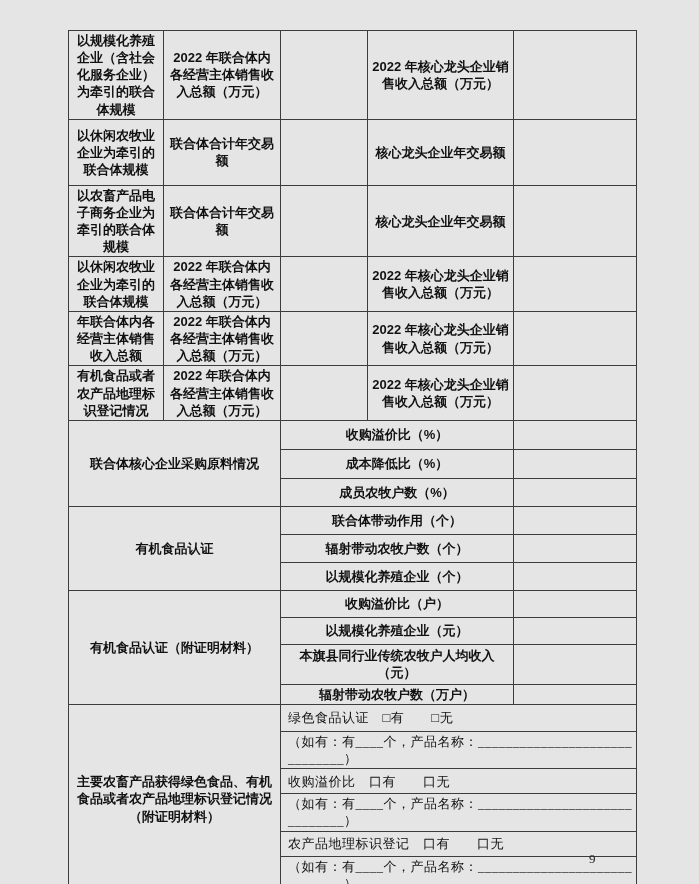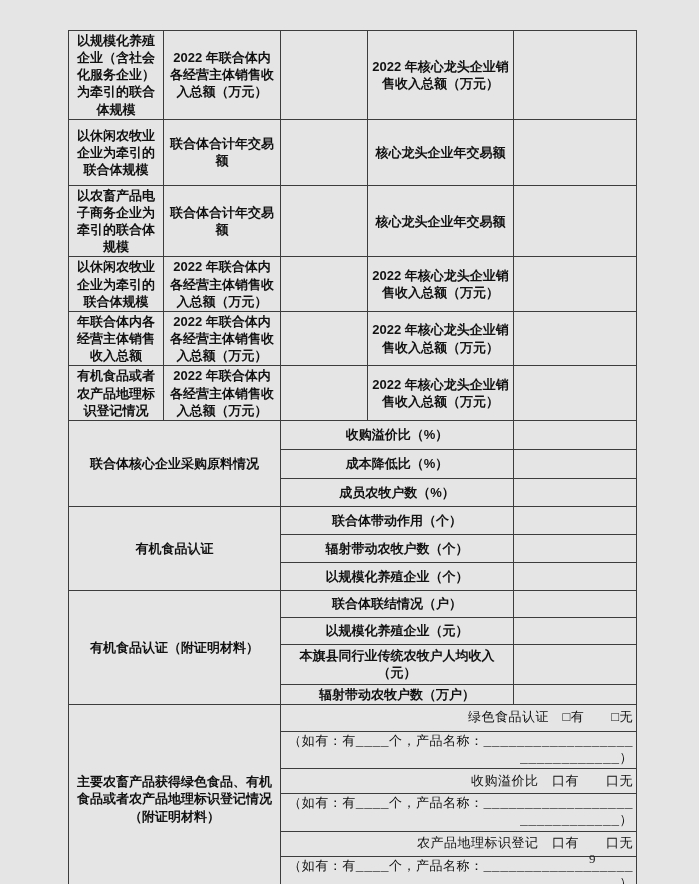--- a/index.html
+++ b/index.html
@@ -24,23 +24,23 @@
     font-size:13px;
     line-height:1.32;
     padding:1px 3px;
     font-weight:bold;
     font-family:"Liberation Sans", sans-serif;
     word-break:break-all;
     overflow:hidden;
   }
   table.form td.certline {
     font-weight:normal;
-    text-align:right;
+    text-align:left;
     padding-left:7px;
-    font-family:Liberation Mono, monospace;
+    font-family:Liberation Serif, serif;
     letter-spacing:0.5px;
   }
   .pagenum {
     position:absolute; left:589px; top:851px;
     font-size:13px; color:#222222;
     font-family:"Liberation Serif", serif;
   }
 </style>
 </head>
 <body>
@@ -122,21 +122,21 @@
         <td colspan="2">辐射带动农牧户数（个）</td>
         <td></td>
       </tr>
       <tr style="height:28px">
         <td colspan="2">以规模化养殖企业（个）</td>
         <td></td>
       </tr>
 
       <tr style="height:27px">
         <td colspan="2" rowspan="4">有机食品认证（附证明材料）</td>
-        <td colspan="2">联合体联结情况（户）</td>
+        <td colspan="2">收购溢价比（户）</td>
         <td></td>
       </tr>
       <tr style="height:27px">
         <td colspan="2">以规模化养殖企业（元）</td>
         <td></td>
       </tr>
       <tr style="height:40px">
         <td colspan="2">本旗县同行业传统农牧户人均收入（元）</td>
         <td></td>
       </tr>

